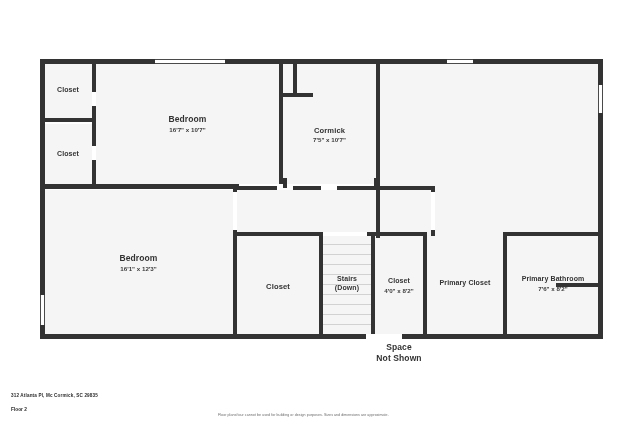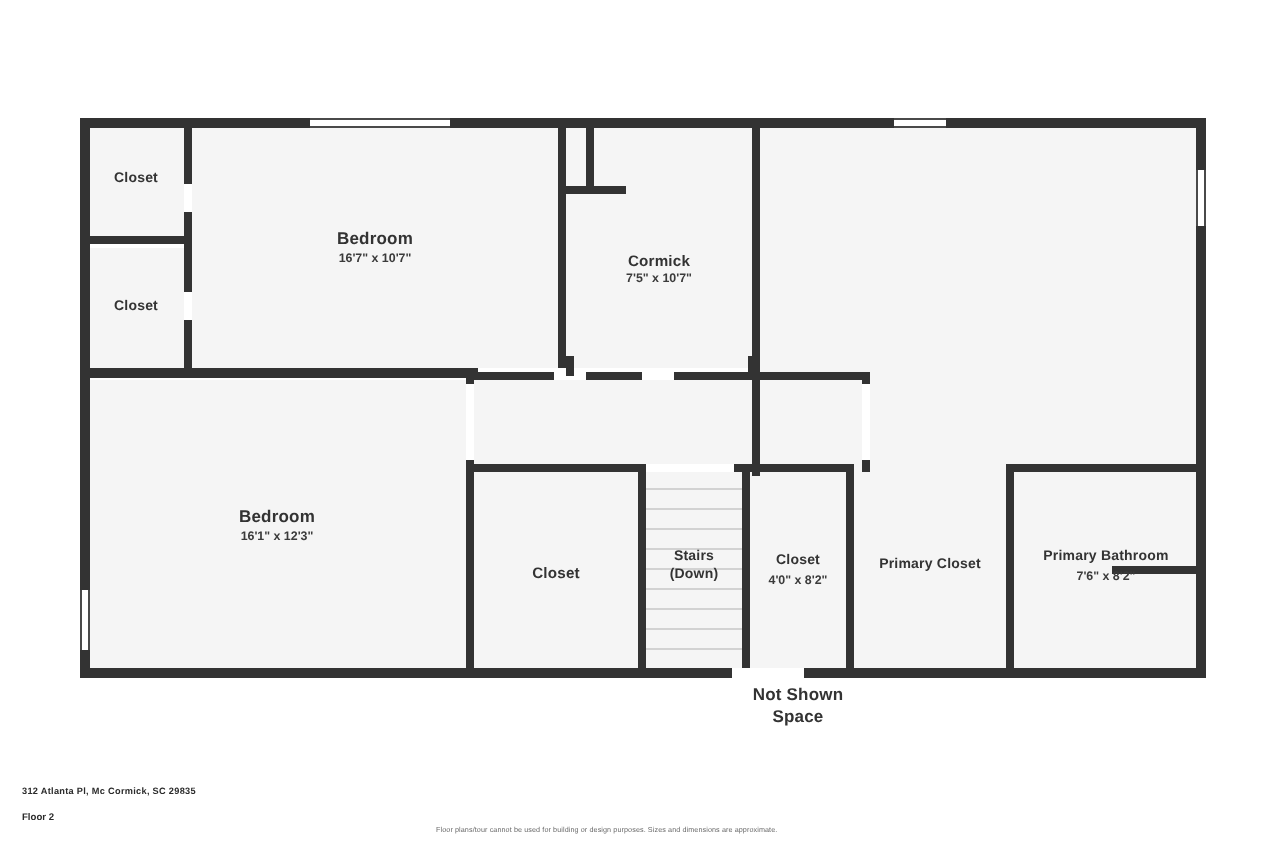--- a/index.html
+++ b/index.html
@@ -218,22 +218,22 @@
   <div class="label tiny" style="left:423px; top:279px; width:84px;">
     <span class="nm">Primary Closet</span>
   </div>
 
   <div class="label tiny" style="left:505px; top:275px; width:96px;">
     <span class="nm">Primary Bathroom</span>
     <span class="dim">7'6" x 8'2"</span>
   </div>
 
   <div class="label" style="left:334px; top:342px; width:130px;">
+    <span class="nm">Space</span>
     <span class="nm">Not Shown</span>
-    <span class="nm">Space</span>
   </div>
 
 </div>
 
 <div id="footer">
   <div id="addr">312 Atlanta Pl, Mc Cormick, SC 29835</div>
   <div id="floor">Floor 2</div>
   <div id="disclaimer">Floor plans/tour cannot be used for building or design purposes. Sizes and dimensions are approximate.</div>
 </div>
 

